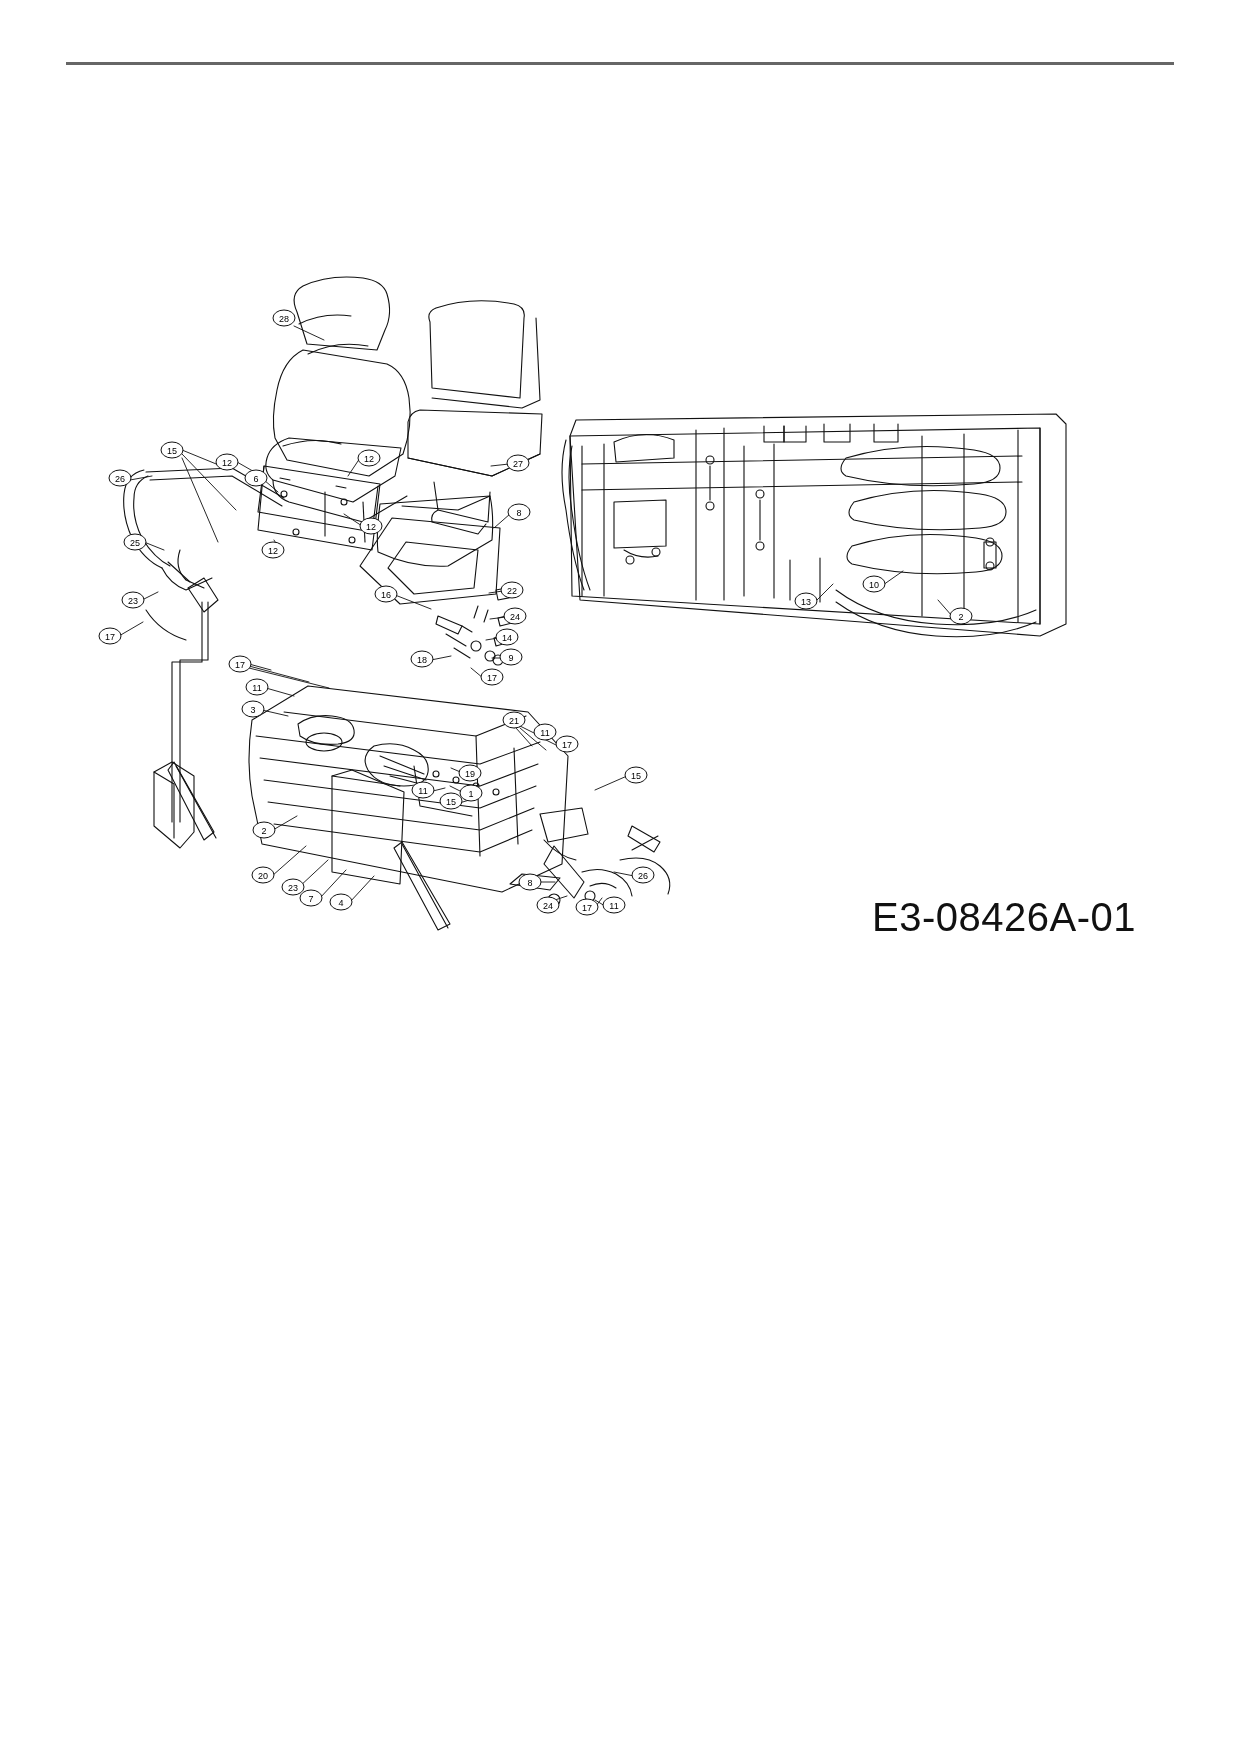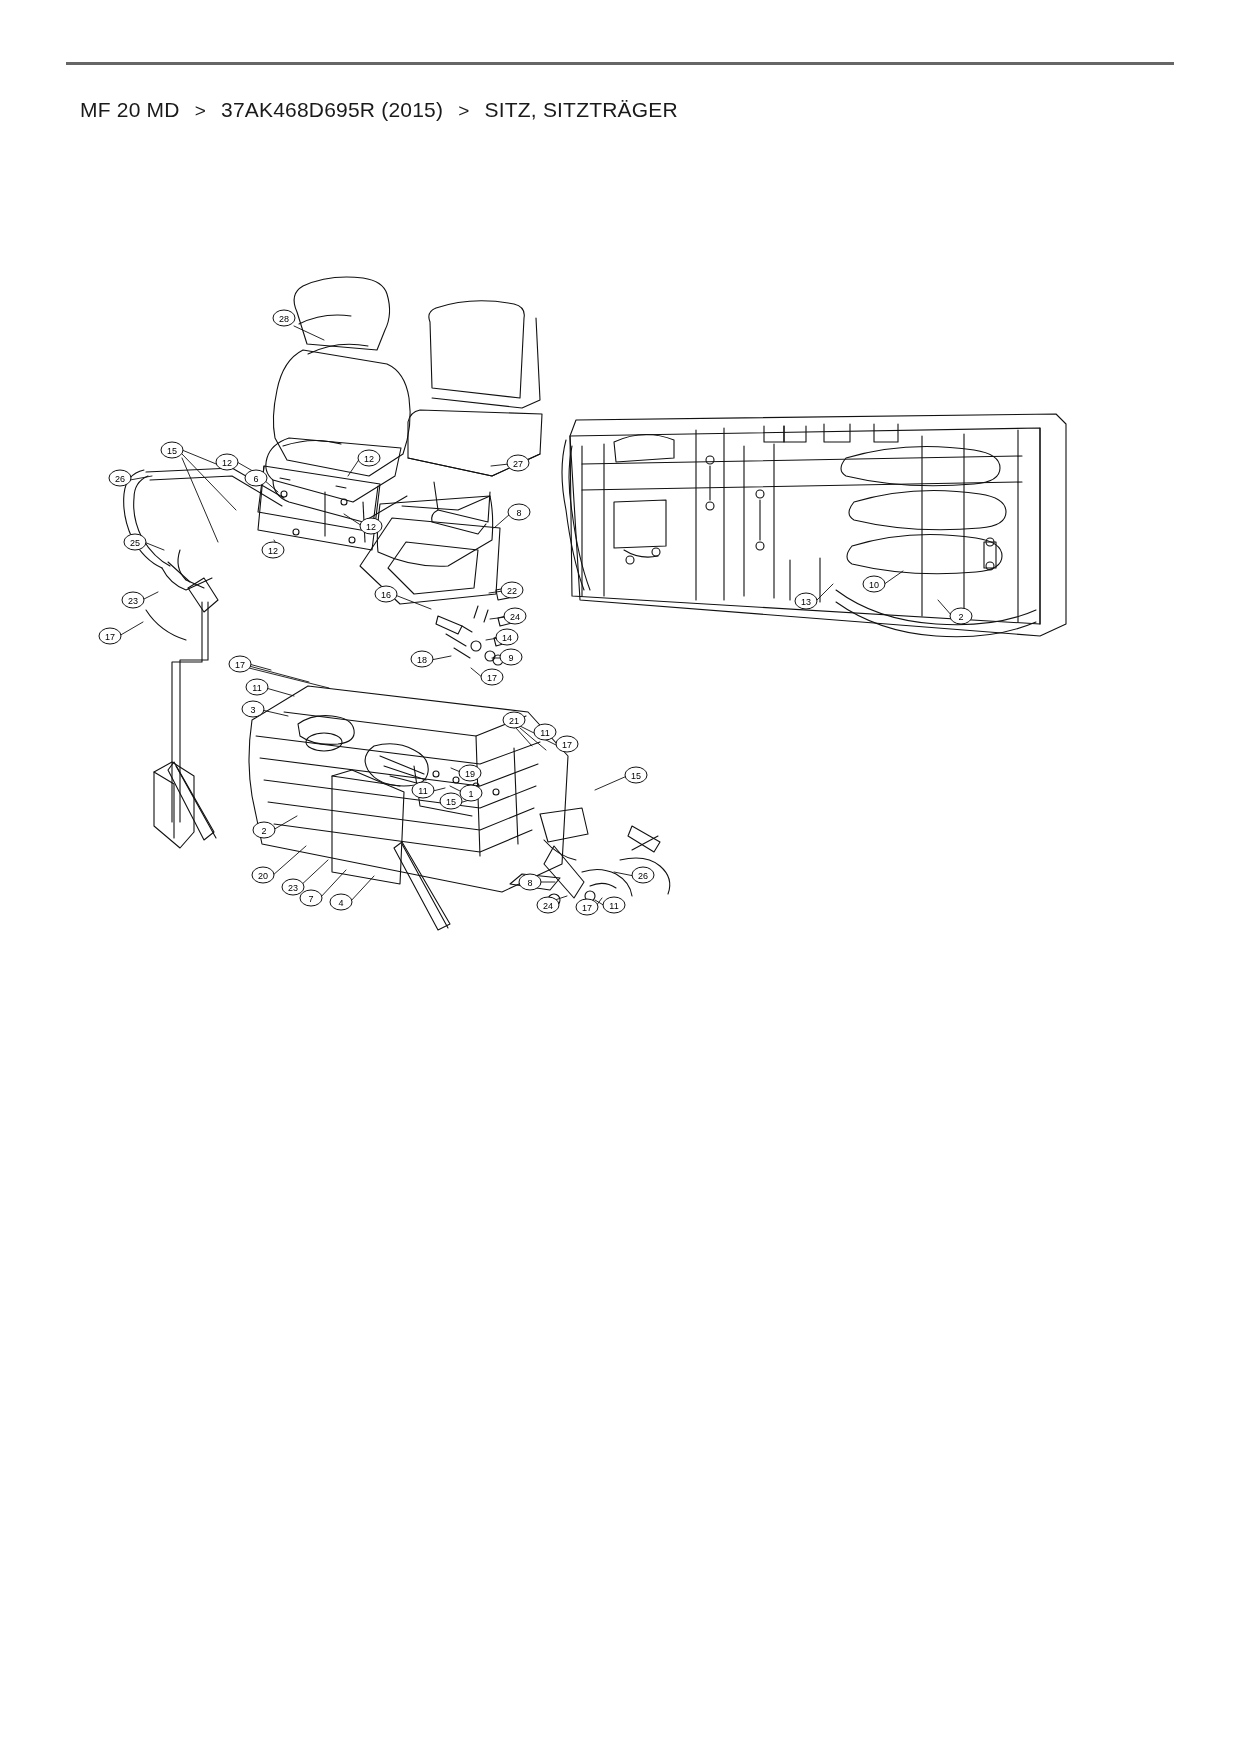--- a/index.html
+++ b/index.html
@@ -68,27 +68,20 @@
     fill: #000000;
   }
 </style>
 </head>
 <body>
 
 <div class="page">
 
   <div class="top-rule"></div>
 
-  <div class="breadcrumb">
-    <span class="crumb">MF 20 MD</span>
-    <span class="sep">&gt;</span>
-    <span class="crumb">37AK468D695R (2015)</span>
-    <span class="sep">&gt;</span>
-    <span class="crumb">SITZ, SITZTRÄGER</span>
-  </div>
 
   <div class="diagram-area">
     <svg width="1100" height="700" viewBox="0 0 1100 700" xmlns="http://www.w3.org/2000/svg">
       <g stroke="#111111" fill="none" stroke-width="1.1" stroke-linejoin="round" stroke-linecap="round">
 
         <g>
           <path d="M213 62 q-8 -18 6 -26 q26 -12 60 -8 q20 3 24 16 q6 20 -2 36 l-8 20 l-70 -6 z"></path>
           <path d="M219 100 q-20 10 -26 40 q-6 28 -2 48 l12 22 l82 16 l34 -22 q10 -28 6 -56 q-4 -26 -22 -34 z"></path>
           <path d="M205 188 q-18 6 -22 20 q-4 14 6 22 l80 22 l42 -26 l6 -28 z"></path>
           <path d="M189 230 q0 16 16 22 l74 20 l44 -26"></path>
@@ -462,15 +455,16 @@
             <ellipse cx="790" cy="334" rx="11" ry="8" fill="#ffffff" stroke="#111" stroke-width="1"></ellipse>
             <text class="callout-text" x="790" y="337.5" text-anchor="middle">10</text>
           </g>
         <g>
             <ellipse cx="877" cy="366" rx="11" ry="8" fill="#ffffff" stroke="#111" stroke-width="1"></ellipse>
             <text class="callout-text" x="877" y="369.5" text-anchor="middle">2</text>
           </g>
       </g>
     </svg>
 
+    <div class="drawing-code">E3-08426A-01</div>
   </div>
 
 </div>
 
 </body></html>

